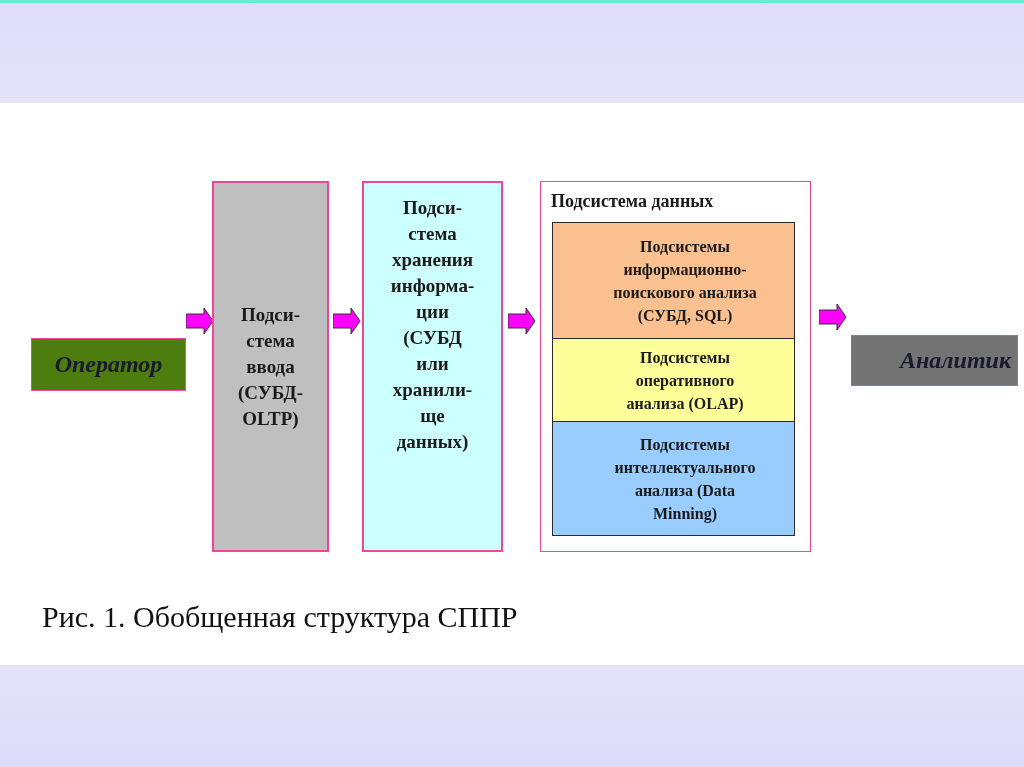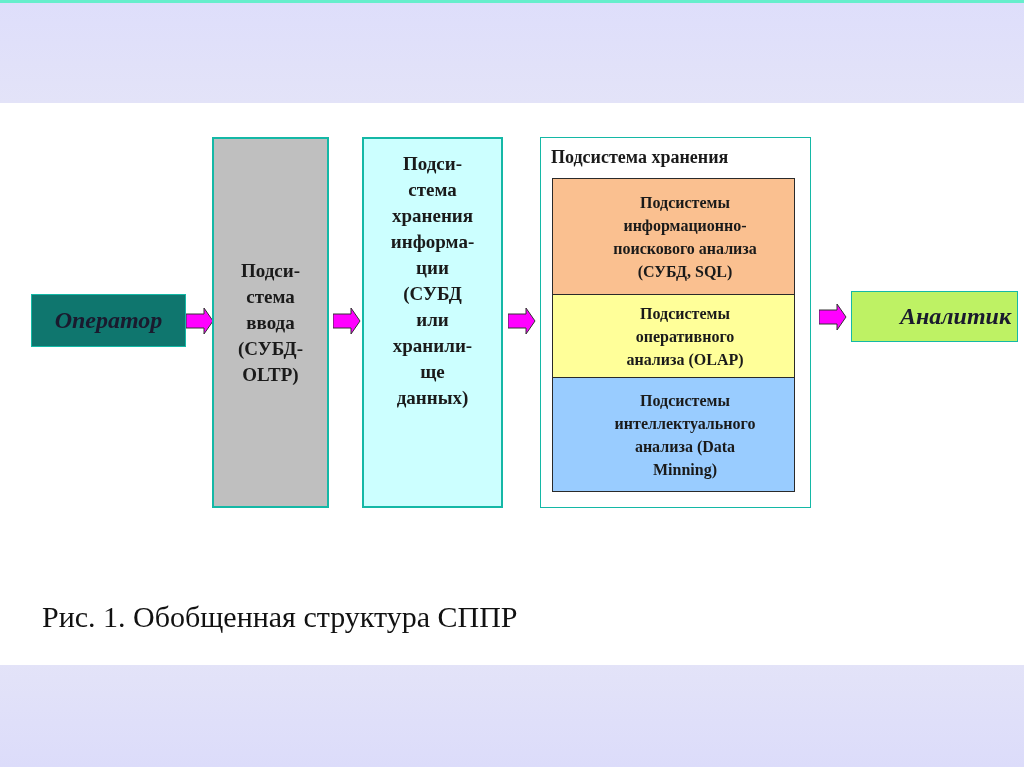--- a/index.html
+++ b/index.html
@@ -7,22 +7,22 @@
     width: 1024px; height: 767px; position: relative; overflow: hidden;
     background: #dfdffb;
     font-family: "Liberation Serif", serif;
   }
   .top-line { position: absolute; left: 0; top: 0; width: 1024px; height: 3px; background: #66eecc; }
   .band-top { position: absolute; left: 0; top: 3px; width: 1024px; height: 100px;
     background: linear-gradient(#dedefb, #e3e3f8); }
   .band-bottom { position: absolute; left: 0; top: 665px; width: 1024px; height: 102px;
     background: linear-gradient(#e3e3f8, #dcdcfa); }
   .slide { position: absolute; left: 0; top: 103px; width: 1024px; height: 562px; background: #ffffff; }
-  .box { position: absolute; box-sizing: border-box; border: 2px solid #14b8a6; display: flex;
-    align-items: center; justify-content: center; text-align: center; }
+  .box { position: absolute; box-sizing: border-box; border: 2px solid #ec4899; display: flex;
+    align-items: center; justify-content: center; text-align: center; margin-top: 44px; }
   .bold { font-weight: bold; color: #1a1a1a; }
   .operator { left: 31px; top: 294px; width: 155px; height: 53px; background: #ff99cc; border-width: 1px; }
   .operator span, .analyst span { font-style: italic; font-weight: bold; font-size: 24px; color: #1a1a2e; }
   .analyst { left: 851px; top: 291px; width: 167px; height: 51px; background: #00ffff; border-width: 1px; }
   .input-sub { left: 212px; top: 137px; width: 117px; height: 371px; background: #bfbfbf; }
   .input-sub span { font-size: 19px; line-height: 26px; white-space: pre-line; }
   .storage-sub { left: 362px; top: 137px; width: 141px; height: 371px; background: #ccffff;
     align-items: flex-start; padding-top: 12px; }
   .storage-sub span { font-size: 19px; line-height: 26px; white-space: pre-line; }
   .analysis { left: 540px; top: 137px; width: 271px; height: 371px; background: #ffffff;
@@ -38,21 +38,21 @@
   .caption { position: absolute; left: 42px; top: 600px; font-size: 30px; color: #111; }
 </style>
 </head>
 <body>
 
 <div class="top-line"></div>
 <div class="band-top"></div>
 <div class="slide"></div>
 <div class="band-bottom"></div>
 
-<div class="box operator" style="background: #0f766e; text-align: right;">
+<div class="box operator" style="background: #4d7c0f; text-align: right;">
   <span>Оператор</span>
 </div>
 
 <svg class="arrow" style="left:186px;top:308px;" viewBox="0 0 28 26">
   <polygon points="0,6 18,6 18,0 27,13 18,26 18,20 0,20" fill="#ff00ff" stroke="#333" stroke-width="1"></polygon>
 </svg>
 
 <div class="box input-sub" style="background: rgb(191, 191, 191);">
   <span class="bold">Подси-
 стема
@@ -76,21 +76,21 @@
 хранили-
 ще
 данных)</span>
 </div>
 
 <svg class="arrow" style="left:508px;top:308px;" viewBox="0 0 28 26">
   <polygon points="0,6 18,6 18,0 27,13 18,26 18,20 0,20" fill="#ff00ff" stroke="#333" stroke-width="1"></polygon>
 </svg>
 
 <div class="box analysis">
-  <div class="analysis-title">Подсистема хранения</div>
+  <div class="analysis-title">Подсистема данных</div>
   <div class="sub sub1" style="background: rgb(250, 192, 144);">
     <span>Подсистемы
 информационно-
 поискового анализа
 (СУБД, SQL)</span>
   </div>
   <div class="sub sub2" style="background: rgb(255, 255, 153);">
     <span>Подсистемы
 оперативного
 анализа (OLAP)</span>
@@ -100,17 +100,17 @@
 интеллектуального
 анализа (Data
 Minning)</span>
   </div>
 </div>
 
 <svg class="arrow" style="left:819px;top:304px;" viewBox="0 0 28 26">
   <polygon points="0,6 18,6 18,0 27,13 18,26 18,20 0,20" fill="#ff00ff" stroke="#333" stroke-width="1"></polygon>
 </svg>
 
-<div class="box analyst" style="background: #bef264; padding-left: 42px;">
+<div class="box analyst" style="background: #737373; padding-left: 42px;">
   <span>Аналитик</span>
 </div>
 
 <div class="caption">Рис. 1. Обобщенная структура СППР</div>
 
 </body></html>

